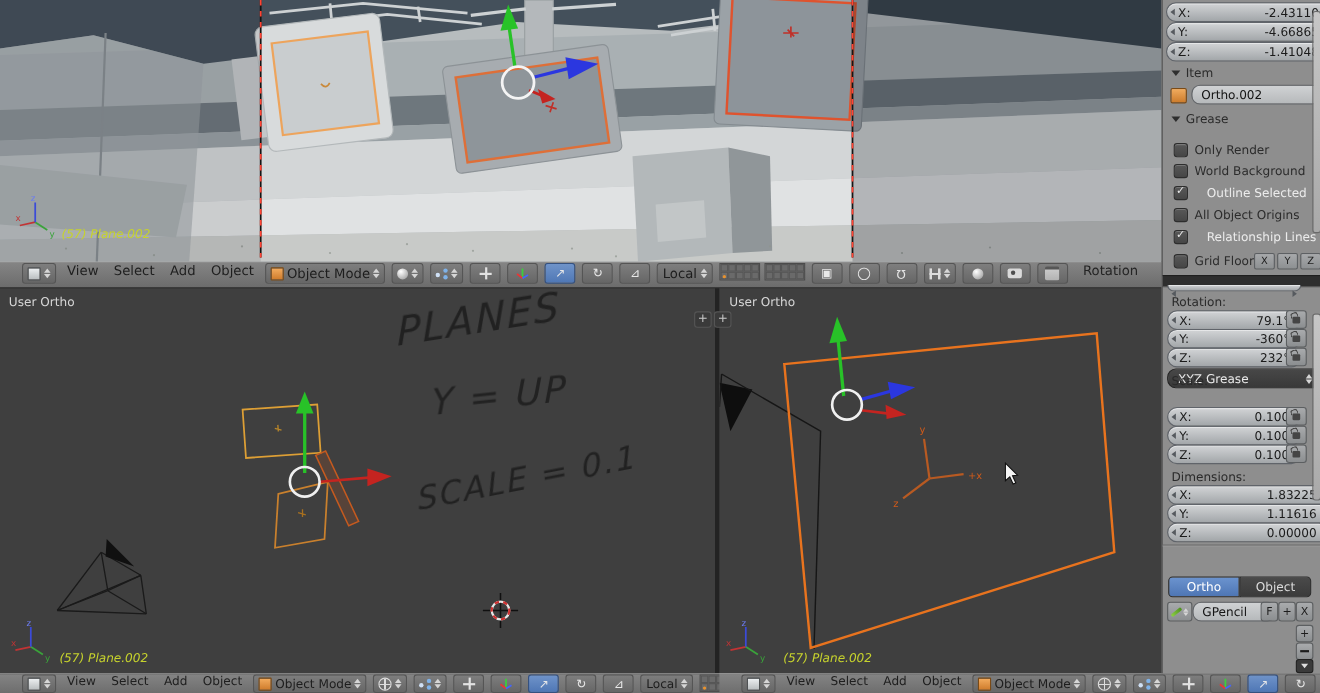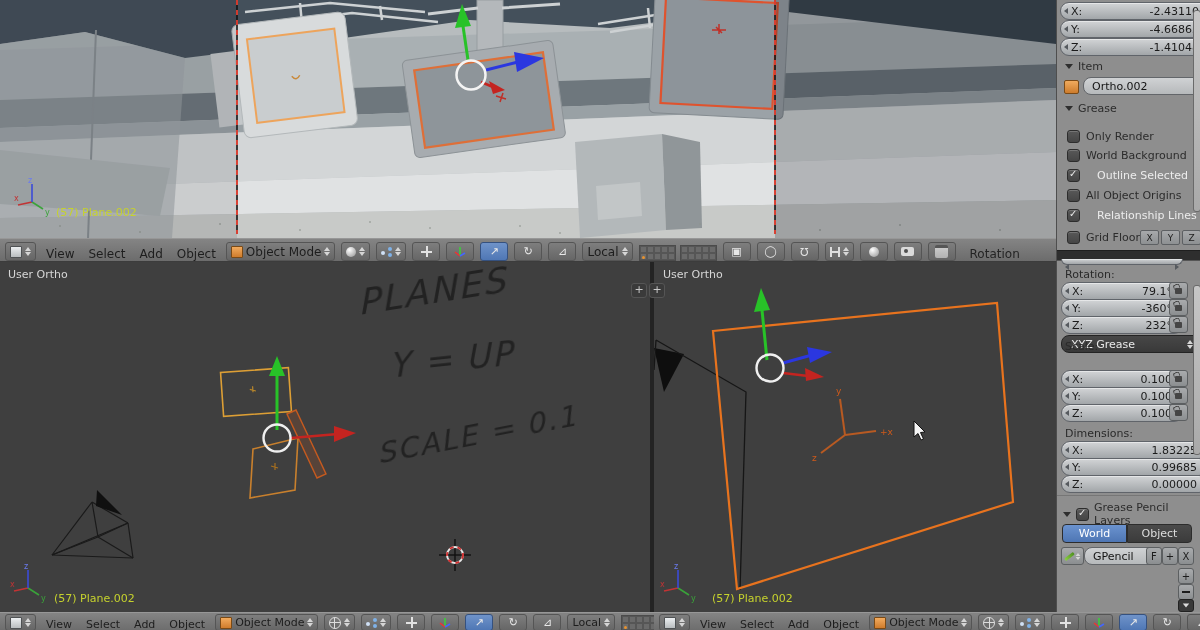--- a/index.html
+++ b/index.html
@@ -6,22 +6,22 @@
   body{width:1200px;height:630px;overflow:hidden;font-family:"DejaVu Sans",sans-serif;-webkit-font-smoothing:antialiased;}
   .app{position:relative;width:1200px;height:630px;background:#2b2b2b;overflow:hidden;user-select:none;}
   .vp{position:absolute;overflow:hidden;background:#3f3f3f;}
   .vp-top{left:0;top:0;width:1056px;height:238px;background:#b7bcbe;}
   .vp-bl{left:0;top:262px;width:650px;height:350px;}
   .vp-br{left:654px;top:262px;width:402px;height:350px;}
   .vsplit{position:absolute;left:650px;top:262px;width:4px;height:350px;background:#232323;}
   .hgap{position:absolute;left:0;top:260px;width:1056px;height:2px;background:#2a2a2a;}
 
   
-  .hdr{position:absolute;display:flex;align-items:flex-end;gap:6px;background:linear-gradient(#848484,#6c6c6c);
-       border-top:1px solid #979797;border-bottom:1px solid #3c3c3c;overflow:hidden;white-space:nowrap;padding:0 5px;}
+  .hdr{position:absolute;display:flex;align-items:flex-start;gap:6px;background:linear-gradient(#848484,#6c6c6c);
+       border-top:1px solid #979797;border-bottom:1px solid #3c3c3c;overflow:hidden;white-space:nowrap;padding:0 20px;}
   .hdr-top{left:0;top:238px;width:1056px;height:22px;}
   .hdr-bl{left:0;top:612px;width:650px;height:18px;}
   .hdr-br{left:654px;top:612px;width:546px;height:18px;}
   .menu{color:#1e1e1e;font-size:12px;padding:0 4px;flex:0 0 auto;}
   .hdr-sm .menu{font-size:11px;}
   .hbtn{height:17px;min-width:18px;border-radius:3px;background:linear-gradient(#7e7e7e,#666);border:1px solid #555;
         display:flex;align-items:center;justify-content:center;gap:3px;padding:0 4px;flex:0 0 auto;color:#1d1d1d;font-size:12px;}
   .hdr-sm .hbtn{height:15px;font-size:11px;}
   .hbtn.active{background:linear-gradient(#6f93c9,#4f77b5);border-color:#35517f;color:#fff;}
   .updn{display:inline-flex;flex-direction:column;gap:1px;}
@@ -47,21 +47,21 @@
   .icon-clap{width:13px;height:10px;background:linear-gradient(#c9c9c9,#b2b2b2);border-radius:2px;
       border-top:3px solid #565656;}
   .lgrid{display:grid;grid-template-columns:repeat(5,7px);grid-auto-rows:7px;border:1px solid #4b4b4b;}
   .lc{background:#6a6a6a;border:1px solid #565656;position:relative;}
   .lc.dot::after{content:"";position:absolute;left:1.5px;top:1.5px;width:3px;height:3px;border-radius:50%;background:#e8922e;}
   .lwrap{display:flex;gap:4px;flex:0 0 auto;}
   .seltext{color:#242424;font-size:12px;padding-left:8px;}
 
   
   .vplabel{position:absolute;font-size:11px;color:#d6d6d6;}
-  .objlabel{position:absolute;font-size:11px;color:#c6d22d;}
+  .objlabel{position:absolute;font-size:11px;color:#c6d22d;font-style:italic;}
   .hand{position:absolute;color:#1f1f1f;opacity:.9;font-style:italic;letter-spacing:2px;filter:blur(.2px);}
   .plusw{position:absolute;width:14px;height:13px;border-radius:3px;background:#3a3a3a;border:1px solid #555;
          color:#c9c9c9;font-size:11px;line-height:11px;text-align:center;z-index:5;}
   .cursor{position:absolute;z-index:9;}
 
   
   .sidebar{position:absolute;left:1056px;top:0;width:144px;height:612px;background:#8e8e8e;border-left:1px solid #4e4e4e;
            font-size:11px;color:#1b1b1b;}
   .srow{position:absolute;height:16px;border-radius:9px;background:linear-gradient(#d2d4d6,#a2a6a9);border:1px solid #60646a;
         box-shadow:inset 0 1px 0 rgba(255,255,255,.45);display:flex;align-items:center;justify-content:space-between;
@@ -612,37 +612,32 @@
         <span class="padlock"></span>
       </div>
 
     <div class="slabel" style="left:8px;top:427px">Dimensions:</div>
     <div class="srow" style="left:4px;top:441px;width:125px">
       <span>X:</span>
         <span>1.83225</span>
       </div>
     <div class="srow" style="left:4px;top:458px;width:125px">
       <span>Y:</span>
-        <span>0.99685</span>
+        <span>1.11616</span>
       </div>
     <div class="srow" style="left:4px;top:475px;width:125px">
       <span>Z:</span>
         <span>0.00000</span>
       </div>
 
     <div class="hrline" style="top:495px"></div>
 
-    <div class="phdr" style="left:6px;top:501px">
-      <span class="tri"></span>
-      <span class="cb on"></span>
-      <span>Grease Pencil Layers</span>
-      </div>
     <div class="tabs" style="top:524px">
       <div class="tab active">
-          <span>World</span>
+          <span>Ortho</span>
         </div>
       <div class="tab">
           <span>Object</span>
         </div>
     </div>
     <div class="sqbtn" style="left:4px;top:547px;width:21px">
         <span class="pencil"></span>
         <span class="updn" style="transform:scale(.8)"></span>
       </div>
     <div class="tfield" style="left:27px;top:547px;width:58px">

